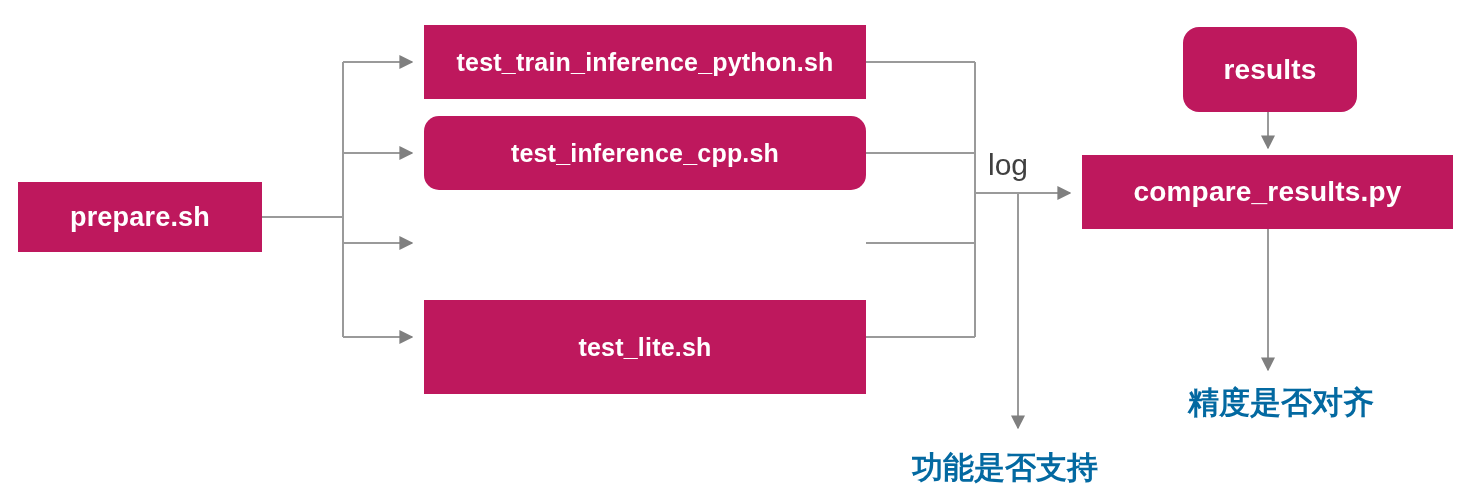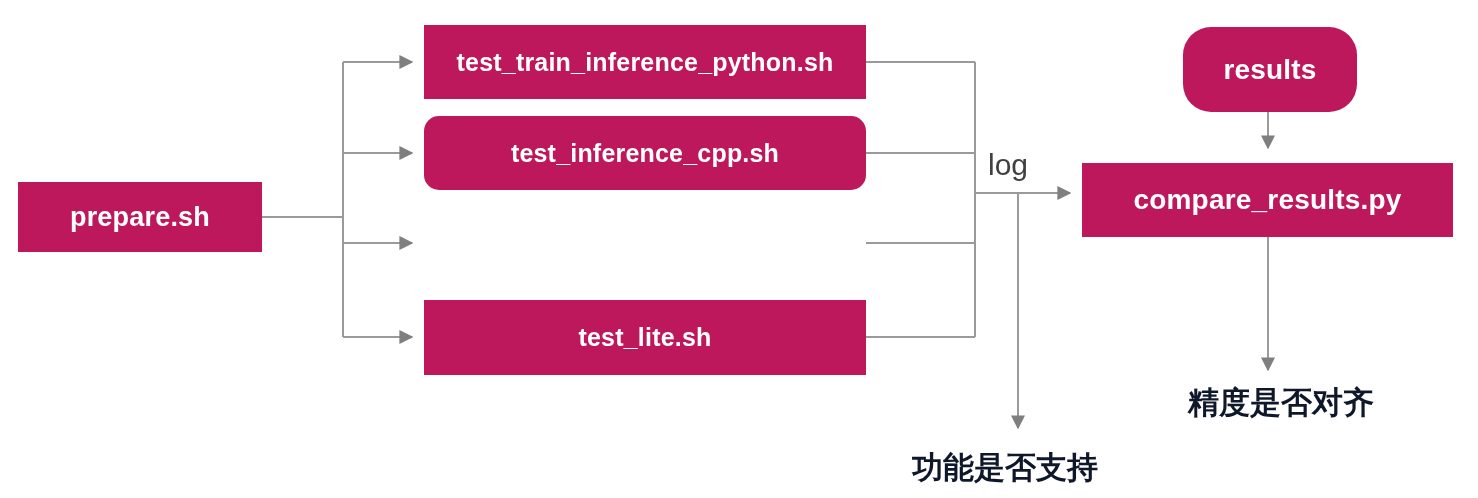--- a/index.html
+++ b/index.html
@@ -31,42 +31,42 @@
     color: #ffffff;
     display: flex;
     align-items: center;
     justify-content: center;
     font-weight: bold;
     letter-spacing: 0.2px;
     text-align: center;
     box-sizing: border-box;
   }
   .node.rounded {
-    border-radius: 28px;
+    border-radius: 16px;
   }
   .node-prepare   { left: 18px;   top: 182px; width: 244px; height: 70px; font-size: 27px; }
   .node-t1        { left: 424px;  top: 25px;  width: 442px; height: 74px; font-size: 25px; }
   .node-t2        { left: 424px;  top: 116px; width: 442px; height: 74px; font-size: 25px; border-radius: 15px; }
   .node-t3        { left: 424px;  top: 206px; width: 442px; height: 74px; font-size: 25px; }
-  .node-t4        { left: 424px;  top: 300px; width: 442px; height: 75px; font-size: 25px; }
+  .node-t4        { left: 424px;  top: 300px; width: 442px; height: 94px; font-size: 25px; }
   .node-results   { left: 1183px; top: 27px;  width: 174px; height: 85px; font-size: 28px; }
-  .node-compare   { left: 1082px; top: 163px; width: 371px; height: 74px; font-size: 28px; }
+  .node-compare   { left: 1082px; top: 155px; width: 371px; height: 74px; font-size: 28px; }
 
   .edge-label {
     position: absolute;
     color: #404040;
     font-size: 30px;
     font-family: "Liberation Sans", "DejaVu Sans", sans-serif;
     white-space: nowrap;
   }
   .label-log { left: 988px; top: 148px; }
 
   .note {
     position: absolute;
-    color: #0f172a;
+    color: #0369a1;
     font-size: 31px;
     font-weight: bold;
     white-space: nowrap;
     font-family: "Liberation Sans", "DejaVu Sans", sans-serif;
   }
   .note-feature  { left: 912px;  top: 447px; text-align: right; }
   .note-accuracy { left: 1188px; top: 382px; }
 </style>
 </head>
 <body>

